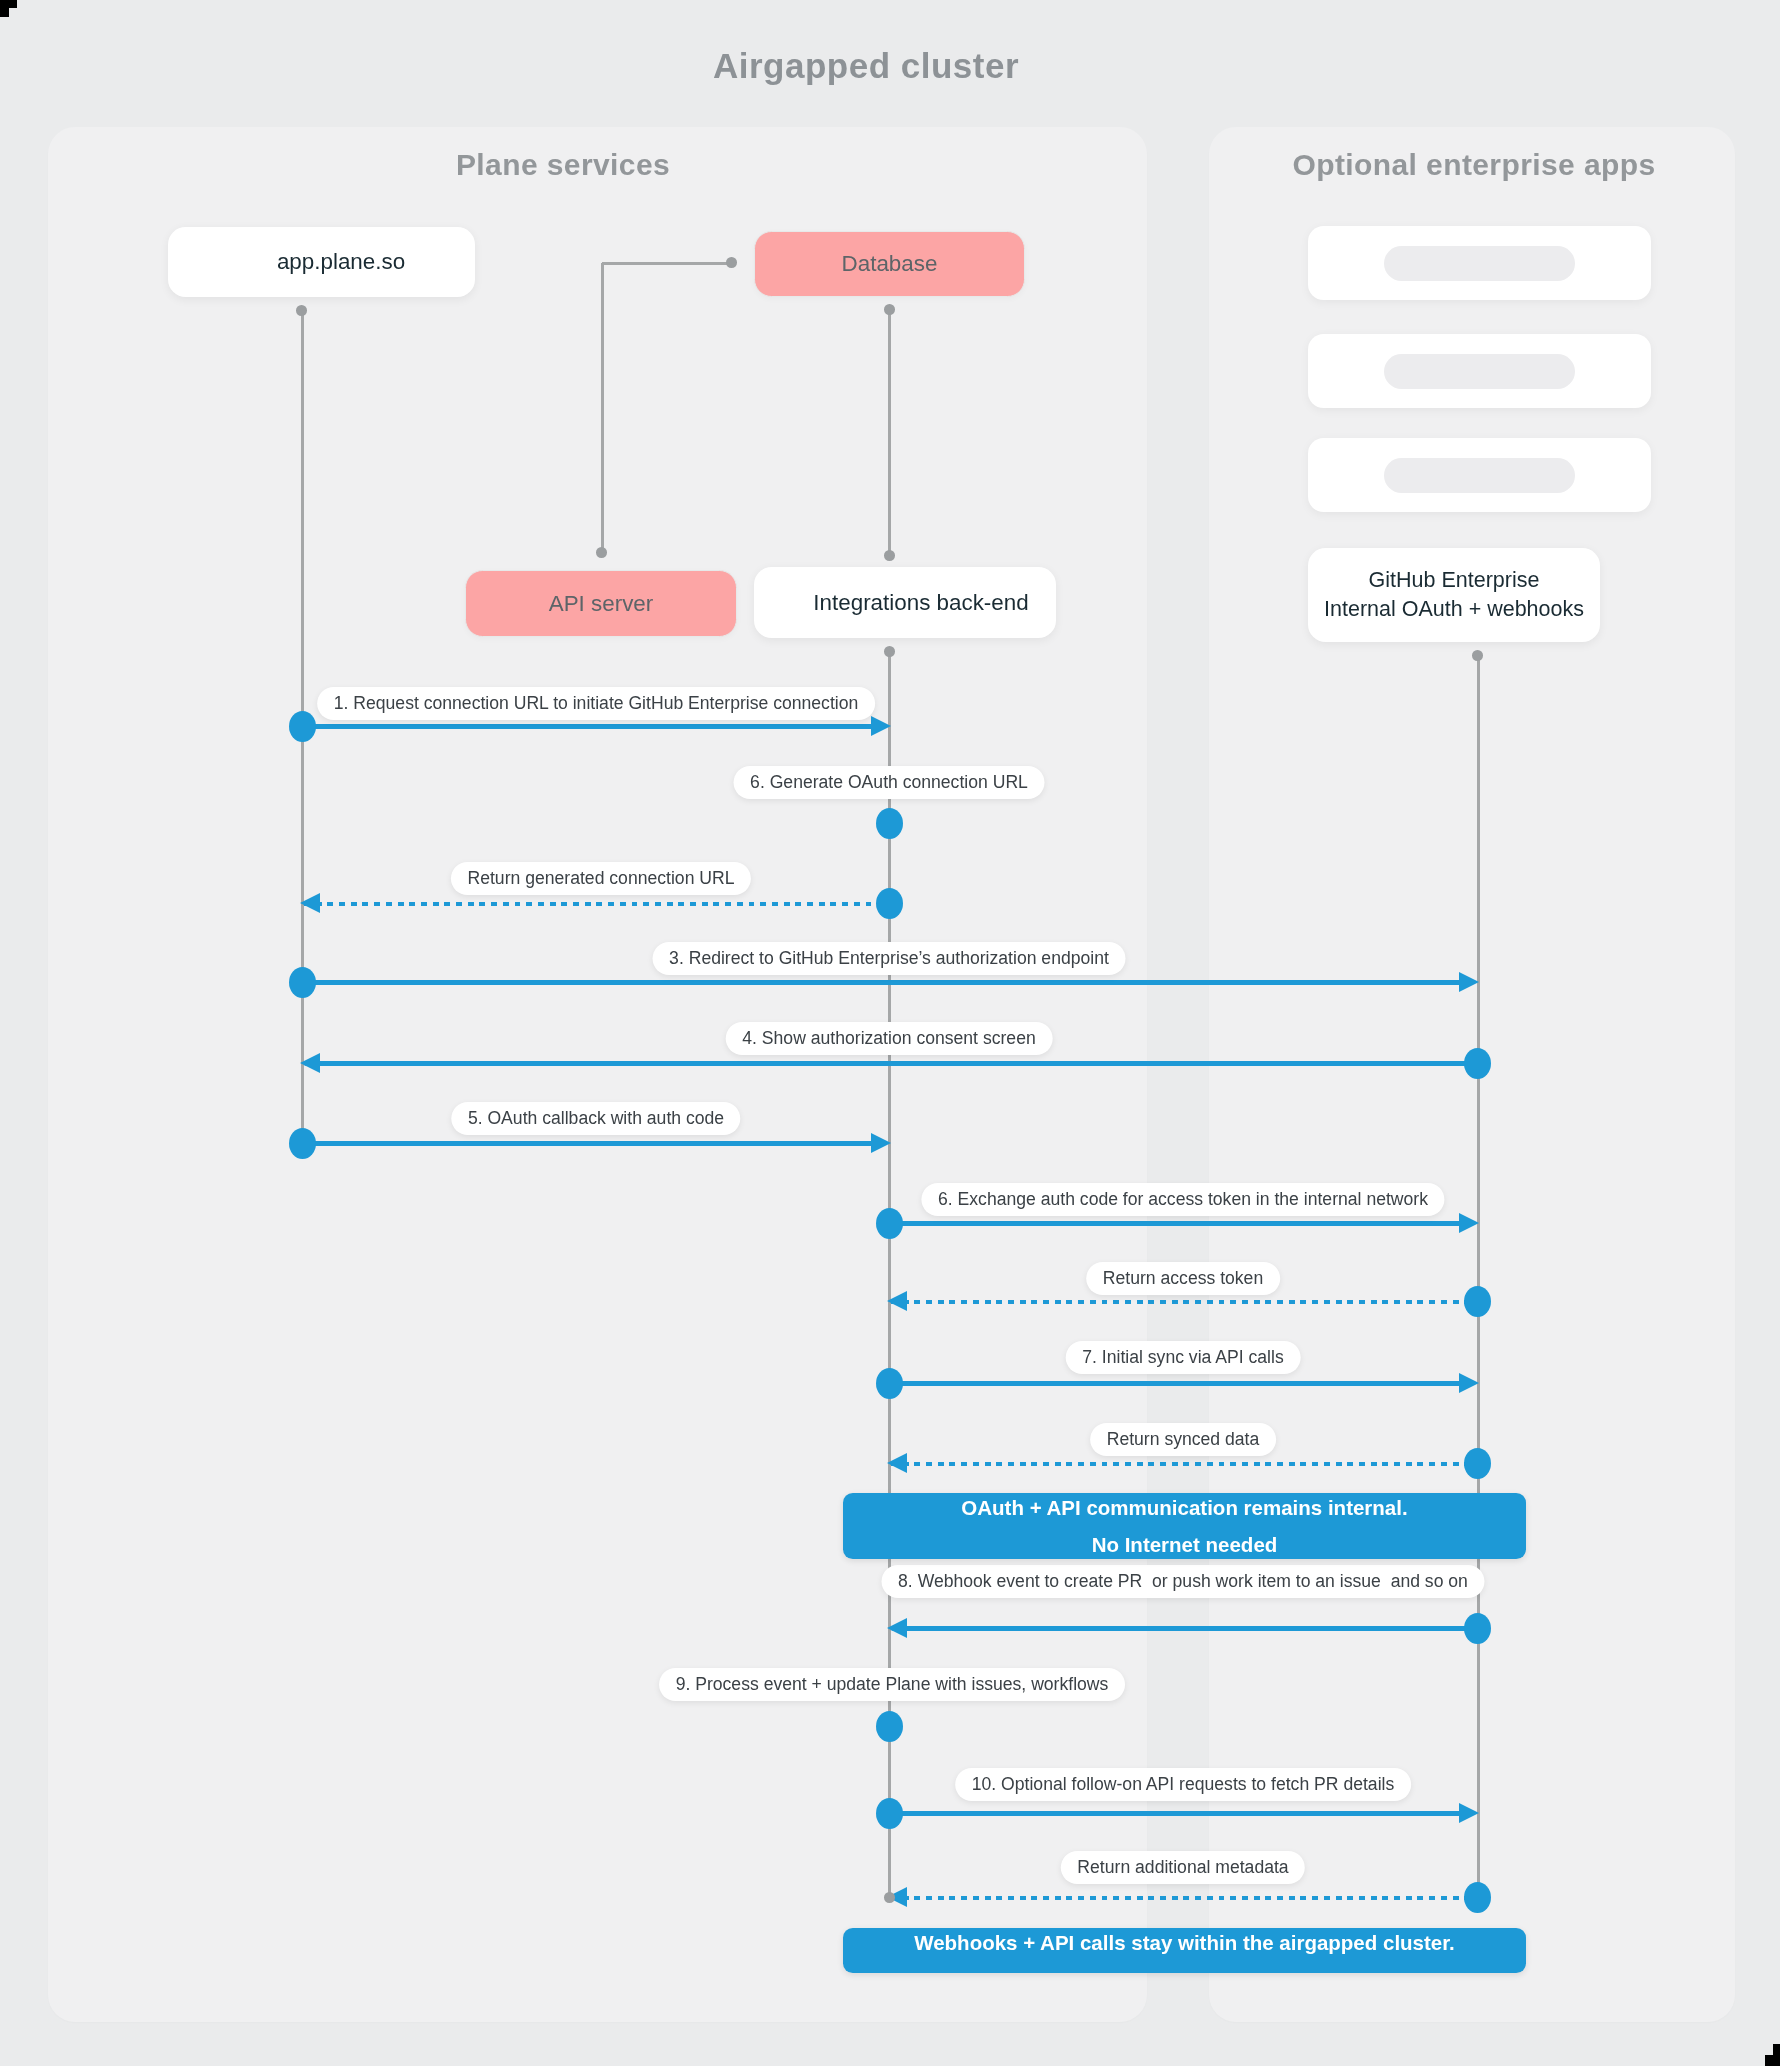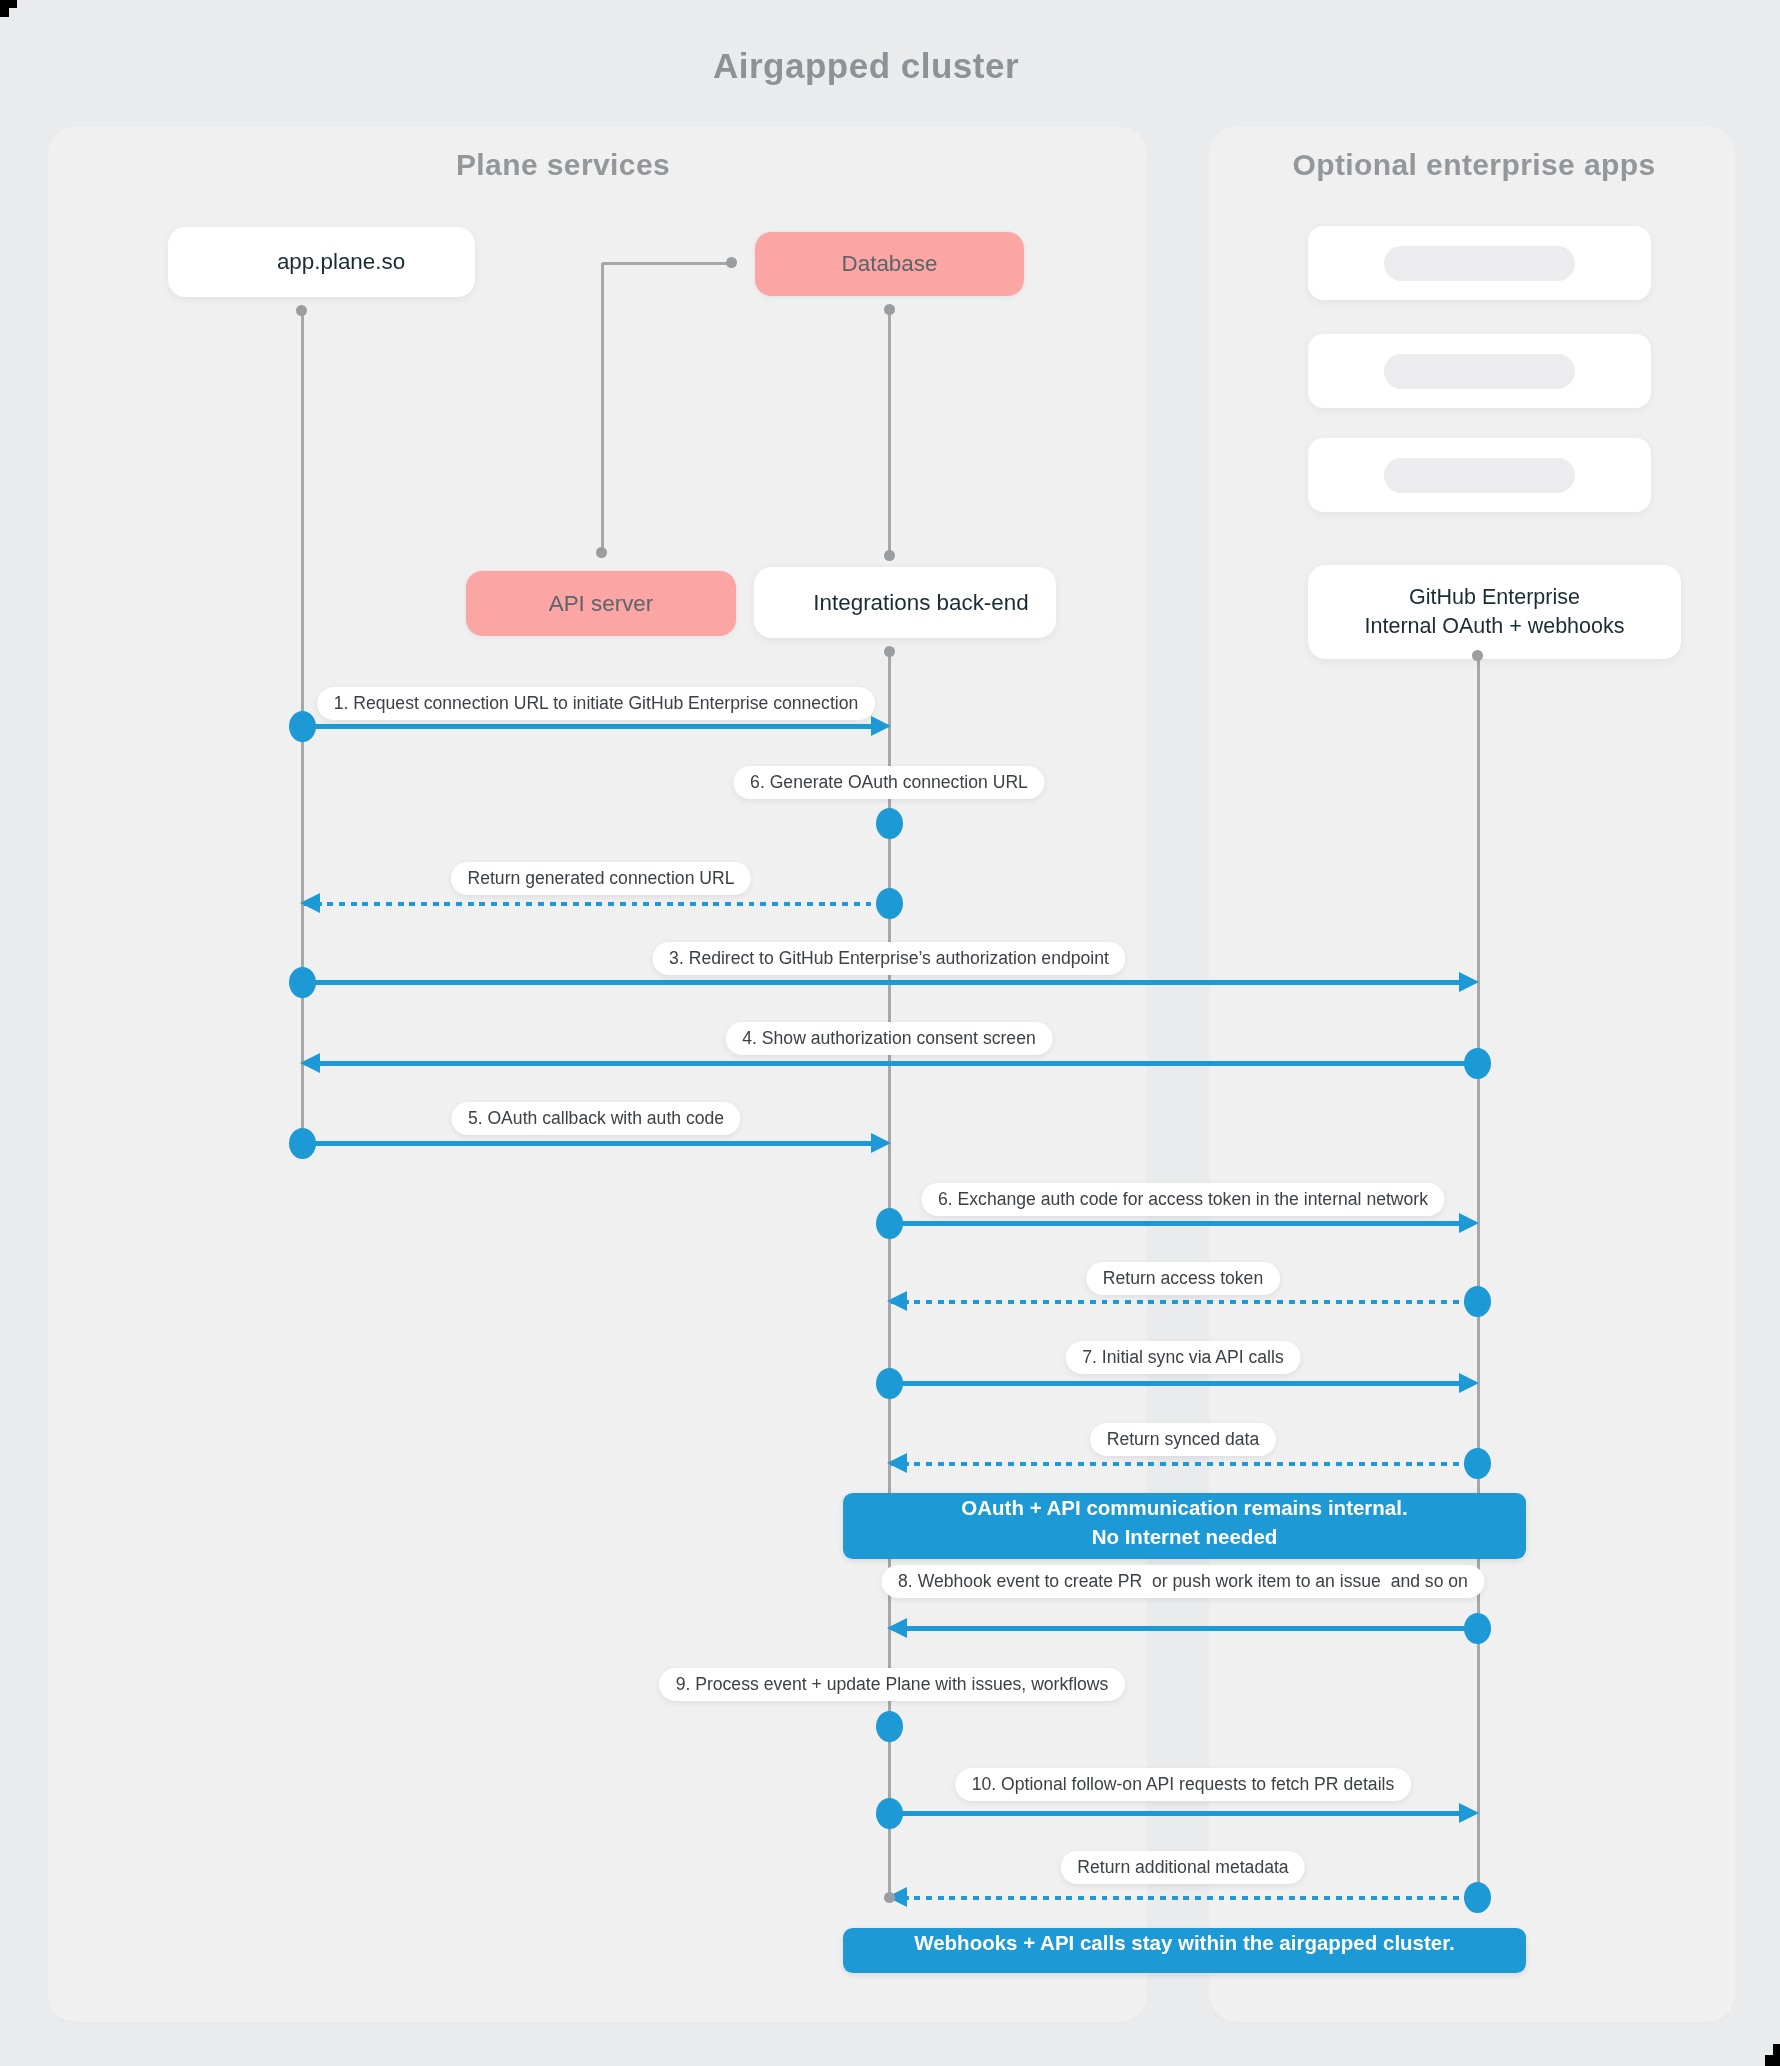--- a/index.html
+++ b/index.html
@@ -58,21 +58,21 @@
   .head.hl{left:-2px;border-top:10.7px solid transparent;border-bottom:10.7px solid transparent;border-right:20.5px solid var(--blue);}
   .bdot{position:absolute;width:27px;height:31px;border-radius:50%;background:var(--blue);z-index:3;}
   .pill{
     position:absolute;transform:translateX(-50%);z-index:4;
     background:#ffffff;border-radius:16.6px;height:33px;line-height:33px;
     padding:0 16.6px;font-size:17.6px;color:var(--pill-text);white-space:pre;
     box-shadow:0 2px 5.9px rgba(0,0,0,0.08);
   }
   .banner{
     position:absolute;z-index:5;background:var(--blue);border-radius:9.8px;
-    display:flex;flex-direction:column;align-items:center;justify-content:flex-start;
+    display:flex;flex-direction:column;align-items:center;justify-content:space-between;
     color:#ffffff;font-size:20.5px;font-weight:700;line-height:29px;text-align:center;white-space:nowrap;
     box-shadow:0 2px 5.9px rgba(0,0,0,0.10);
   }
 </style>
 </head>
 <body>
 
 <div class="canvas">
 
   <div class="corner" style="left:0;top:0;width:16.6px;height:7.8px;"></div>
@@ -118,21 +118,21 @@
 
   <div class="skel" style="left:1308px;top:226px;width:343px;height:74px;">
     <div class="skel-pill"></div>
   </div>
   <div class="skel" style="left:1308px;top:334px;width:343px;height:74px;">
     <div class="skel-pill"></div>
   </div>
   <div class="skel" style="left:1308px;top:438px;width:343px;height:74px;">
     <div class="skel-pill"></div>
   </div>
-  <div class="node bright multi" style="left:1308px;top:565px;width:373px;height:94px;">
+  <div class="node bright multi" style="left:1308px;top:548px;width:292px;height:94px;">
     <span>GitHub Enterprise</span>
     <span>Internal OAuth + webhooks</span>
   </div>
 
   <div class="pill" style="left:596px;top:687px;">1. Request connection URL to initiate GitHub Enterprise connection</div>
   <div class="msg" style="left:302px;top:716px;width:587px;">
     <div class="mline"></div>
     <div class="head hr"></div>
   </div>
   <div class="bdot" style="left:289px;top:711px;"></div>

